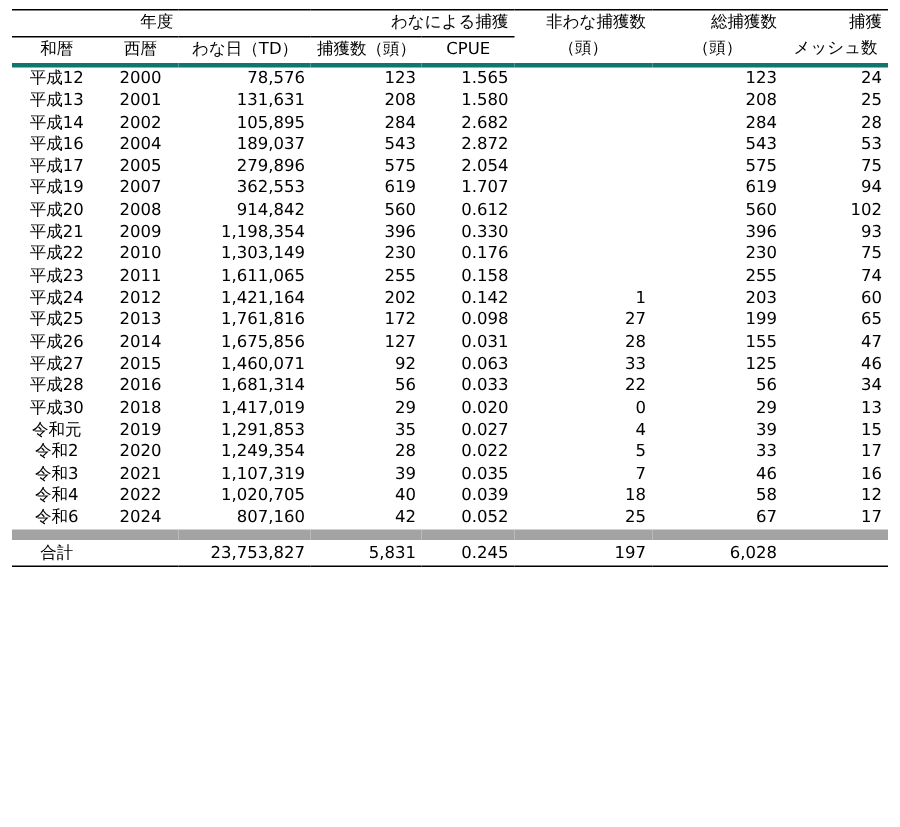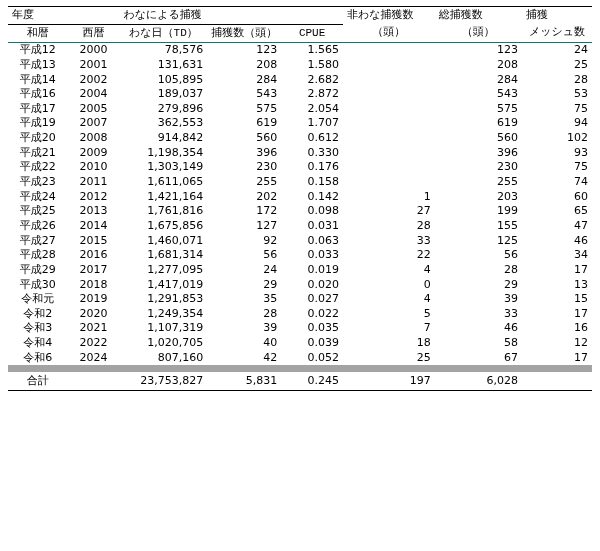--- a/index.html
+++ b/index.html
@@ -28,35 +28,35 @@
     line-height: 1.15;
   }
   table.data th, table.data td {
     padding: 1px 4px;
     white-space: nowrap;
     font-weight: normal;
   }
   
   tr.hdr-top th {
     font-size: 11px;
-    text-align: left;
+    text-align: right;
     padding-top: 2px;
     padding-bottom: 2px;
   }
   tr.hdr-top th.grp {
     border-bottom: 1px solid #000;
   }
   tr.hdr-sub th {
     font-size: 11px;
     text-align: center;
     padding-top: 2px;
     padding-bottom: 3px;
   }
   .topline { border-top: 1.6px solid #000; }
-  .midline { border-bottom: 1px solid #0f766e; font-family: Liberation Mono, monospace; }
+  .midline { border-bottom: 3px solid #0f766e; }
   .botline { border-bottom: 1.6px solid #000; }
   .thinline { border-bottom: 7px solid #a3a3a3; }
 
   td.c { text-align: center; }
   td.r { text-align: right; }
 
   tbody td { padding-top: 2px; padding-bottom: 2px; }
 
   tr.total td { padding-top: 3px; padding-bottom: 2px; }
 
@@ -249,30 +249,20 @@
           <td class="c">平成28</td>
           <td class="c">2016</td>
           <td class="r">1,681,314</td>
           <td class="r">56</td>
           <td class="r">0.033</td>
           <td class="r">22</td>
           <td class="r">56</td>
           <td class="r">34</td>
         </tr>
         <tr>
-          <td class="c">平成29</td>
-          <td class="c">2017</td>
-          <td class="r">1,277,095</td>
-          <td class="r">24</td>
-          <td class="r">0.019</td>
-          <td class="r">4</td>
-          <td class="r">28</td>
-          <td class="r">17</td>
-        </tr>
-        <tr>
           <td class="c">平成30</td>
           <td class="c">2018</td>
           <td class="r">1,417,019</td>
           <td class="r">29</td>
           <td class="r">0.020</td>
           <td class="r">0</td>
           <td class="r">29</td>
           <td class="r">13</td>
         </tr>
         <tr>

